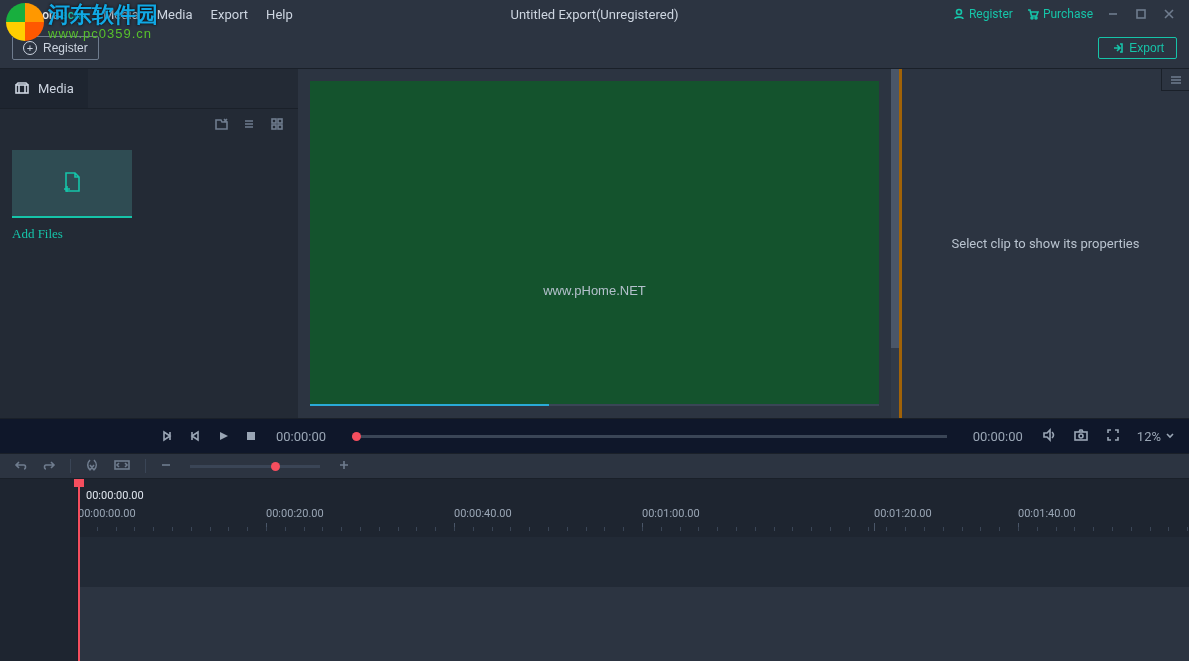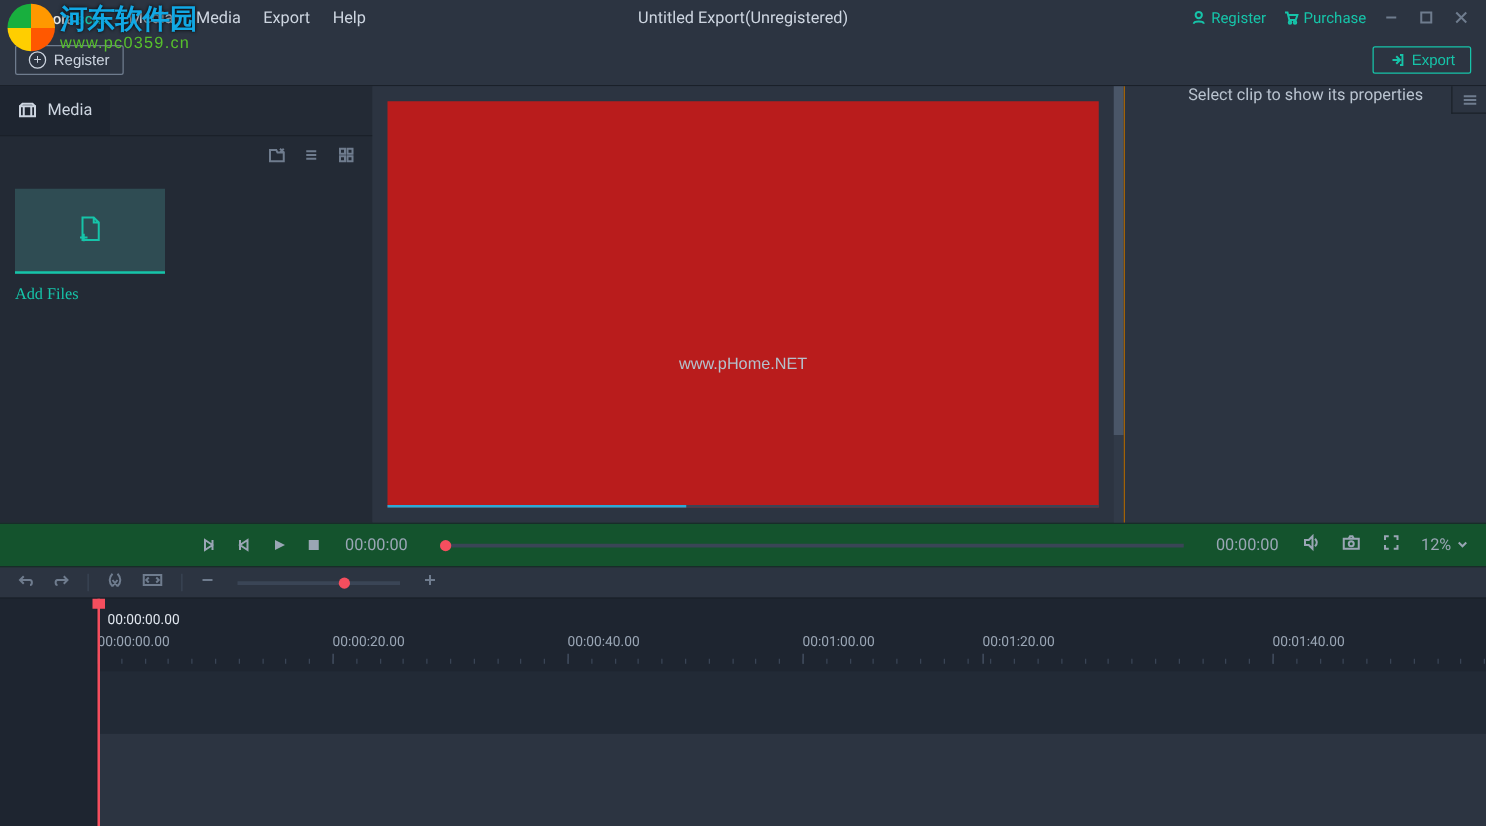--- a/index.html
+++ b/index.html
@@ -82,47 +82,47 @@
     border-bottom:2px solid #16c4a9; cursor:pointer;
   }
   .add-tile svg { stroke:#16c4a9; }
   .add-caption { color:#16c4a9; margin-top:8px; font-size:13px;font-family:Liberation Serif, serif; }
 
   .panel-preview {
     flex: 1; background:#2c3441; position:relative;
     display:flex; align-items:stretch;
   }
   .video-area {
-    margin:12px; background:#b91c1c; flex:1; position:relative;padding-left:22px;
+    margin:12px; background:#14532d; flex:1; position:relative;padding-left:22px;
   }
   .video-watermark {
     position:absolute; left:50%; top:62%; transform:translateX(-50%);
     color:#b4c0cc; font-size:13px; font-family:"Comic Sans MS", cursive, sans-serif;
   }
   .video-prog { position:absolute; left:0; right:0; bottom:0; height:2px; background:#3a4556;}
   .video-prog-fill { height:100%; width:42%; background:#2aaad6;}
   .preview-scroll { width:8px; background:#313a48;}
   .preview-scroll-thumb { height:80%; background:#4a5668;}
 
   .panel-props {
-    width: 290px; background:#2c3441; display:flex; align-items:flex-start; justify-content:center;
-    border-left:1px solid #a16207; position:relative;
+    width: 290px; background:#2c3441; display:flex; align-items:center; justify-content:center;
+    border-left:3px solid #a16207; position:relative;
   }
   .panel-props-hdr {
     position:absolute; top:0; right:0; height:22px;width:28px;
     display:flex;align-items:center;justify-content:center;
     border-left:1px solid #1a2029; border-bottom:1px solid #1a2029;
     color:#6f7c8e; cursor:pointer;
   }
   .props-placeholder { color:#b9c3cf; font-size:13px; text-align:center; padding:0 20px;}
 
   
   .playbar {
     height: 36px; border-top:1px solid #1a2029; border-bottom:1px solid #1a2029;
-    display:flex; align-items:center; background:#14532d;
+    display:flex; align-items:center; background:#0f172a;
     padding:0 14px 0 160px; gap:14px;
   }
   .play-btn { color:#9aa6b5; cursor:pointer;}
   .play-btn svg {display:block;}
   .play-time { color:#9aa6b5; margin:0 4px;}
   .play-scrubber {
     flex:1; height:3px; background:#3a4556; position:relative; margin:0 8px;
   }
   .play-dot {
     position:absolute; left:0; top:-3px; width:9px; height:9px;
@@ -430,21 +430,21 @@
   <div class="tl-track-label">Track 1</div>
 
   <div class="playhead"></div>
   <div class="playhead-time">00:00:00.00</div>
 
   <div class="tl-ruler">
     <span class="tl-tick" style="left:0px">00:00:00.00</span>
     <span class="tl-tick" style="left:188px">00:00:20.00</span>
     <span class="tl-tick" style="left:376px">00:00:40.00</span>
     <span class="tl-tick" style="left:564px">00:01:00.00</span>
-    <span class="tl-tick" style="left:708px">00:01:20.00</span>
+    <span class="tl-tick" style="left:796px">00:01:20.00</span>
     <span class="tl-tick" style="left:940px">00:01:40.00</span>
   <span class="tl-minor" style="left: 0px;"></span>
       <span class="tl-minor" style="left: 18.8px;"></span>
       <span class="tl-minor" style="left: 37.6px;"></span>
       <span class="tl-minor" style="left: 56.4px;"></span>
       <span class="tl-minor" style="left: 75.2px;"></span>
       <span class="tl-minor" style="left: 94px;"></span>
       <span class="tl-minor" style="left: 112.8px;"></span>
       <span class="tl-minor" style="left: 131.6px;"></span>
       <span class="tl-minor" style="left: 150.4px;"></span>

